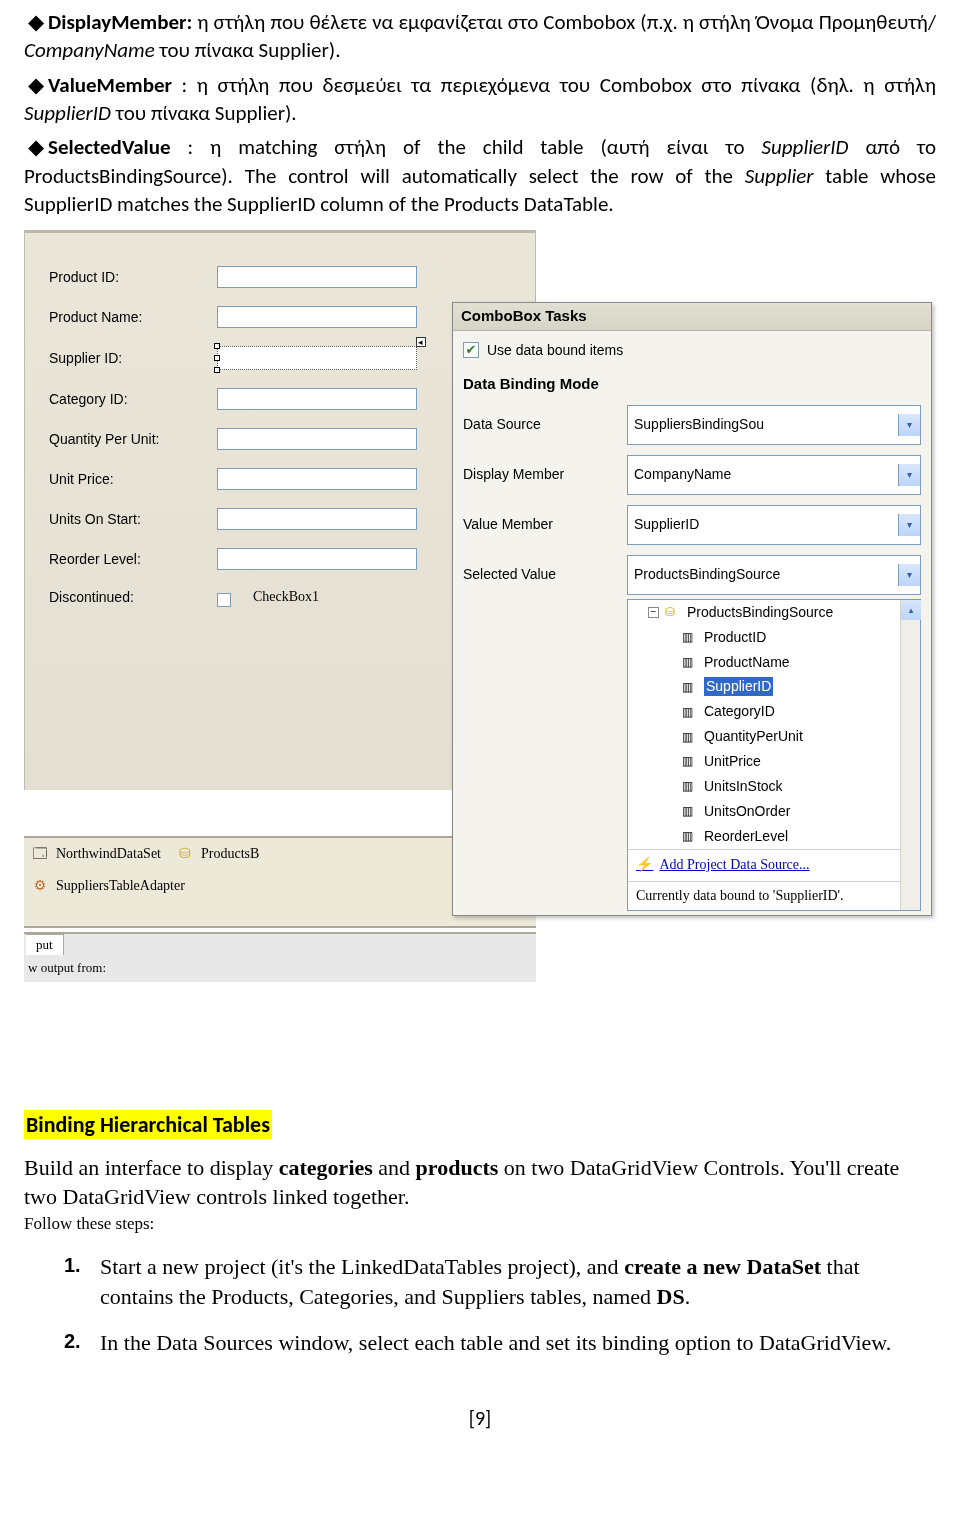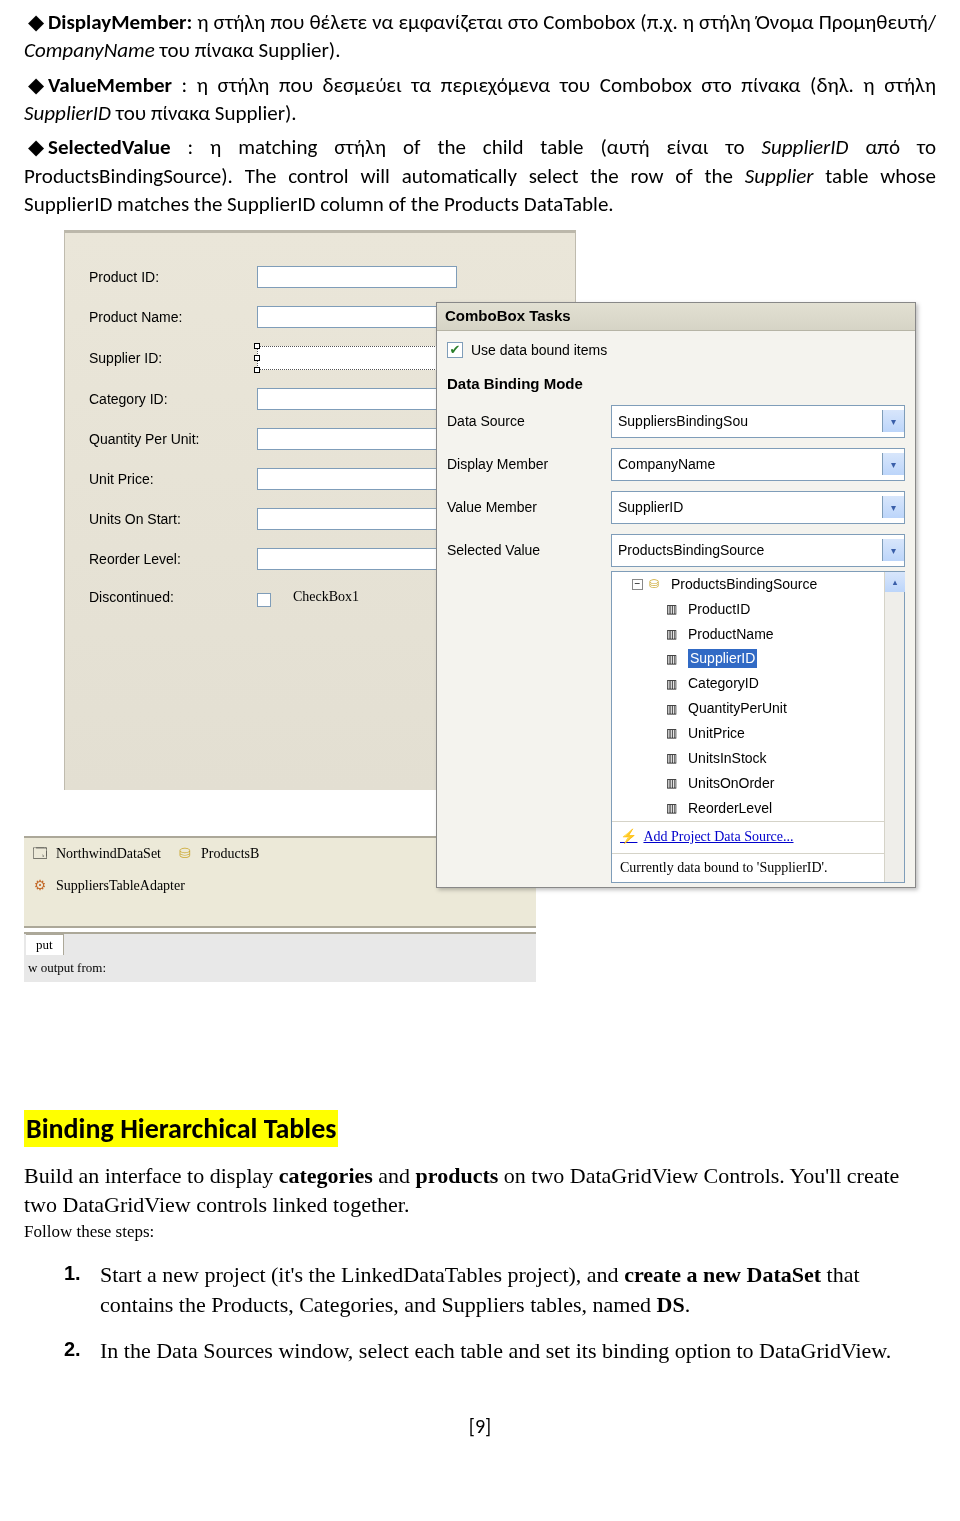--- a/index.html
+++ b/index.html
@@ -27,21 +27,20 @@
   
   
   .form-designer {
     position: absolute;
     left: 0; top: 0;
     width: 512px; height: 560px;
     background: linear-gradient(#eae6d9, #e3dfd2);
     border-top: 3px solid #bcb8ab;
     border-left: 1px solid #bfbbae;
     border-right: 1px solid #bfbbae;
-    margin-left: 40px;
   }
   .form-row {
     display: flex;
     align-items: center;
     padding: 9px 0 9px 24px;
     font-family: Tahoma, Arial, sans-serif;
     font-size: 14px;
     color: #000;
   }
   .form-row .lbl { width: 168px; }
@@ -107,21 +106,21 @@
     padding: 1px 10px;
     margin-left: 2px;
   }
   .out .line {
     padding: 4px 4px;
   }
   
   
   .smart {
     position: absolute;
-    left: 412px; top: 72px;
+    left: 428px; top: 72px;
     width: 480px;
     background: #f4f3ee;
     border: 1px solid #888;
     box-shadow: 2px 2px 4px rgba(0,0,0,0.25);
     font-family: Tahoma, Arial, sans-serif;
     font-size: 14px;
     z-index: 10;
   }
   .smart .title {
     background: linear-gradient(#e2e0d2, #d6d4c6);
@@ -133,21 +132,21 @@
   .smart .body { padding: 6px 10px 4px 10px; }
   .smart .chk-row { display: flex; align-items: center; gap: 8px; padding: 4px 0 10px 0; }
   .smart .chk {
     width: 16px; height: 16px; background: #fff; border: 1px solid #7f9db9;
     display: flex; align-items: center; justify-content: center; color: #2a7e2a; font-size: 13px;
   }
   .smart .section-head { font-weight: 700; font-size: 15px; margin: 4px 0 6px 0; }
   .smart .field-row { display: flex; align-items: center; padding: 5px 0; }
   .smart .field-row .flbl { width: 164px; }
   .smart .dd {
-    flex: 1; height: 33px; background: #fff; border: 1px solid #7f9db9;
+    flex: 1; height: 40px; background: #fff; border: 1px solid #7f9db9;
     display: flex; align-items: center; justify-content: space-between;
     padding: 0 0 0 6px;
   }
   .smart .dd .arrow {
     width: 22px; height: 22px;
     background: linear-gradient(#d8e6fb, #bcd5fa);
     border-left: 1px solid #7f9db9;
     display: flex; align-items: center; justify-content: center;
     color: #3a5fa9; font-size: 10px;
   }
@@ -193,21 +192,21 @@
   .tree .status {
     border-top: 1px solid #d5d3c8;
     padding: 5px 8px;
     font-family: Tahoma; font-size: 14px;
   }
   
   
   .hilite {
     background: #ffff00;
     font-weight: 700;
-    font-size: 28px;
+    font-size: 22px;
     padding: 1px 2px;
   }
   .doc-para {
     font-family: "Times New Roman", serif;
     font-size: 22px;
     line-height: 1.3;
     margin-top: 14px;
   }
   .follow {
     font-family: "Times New Roman", serif;

